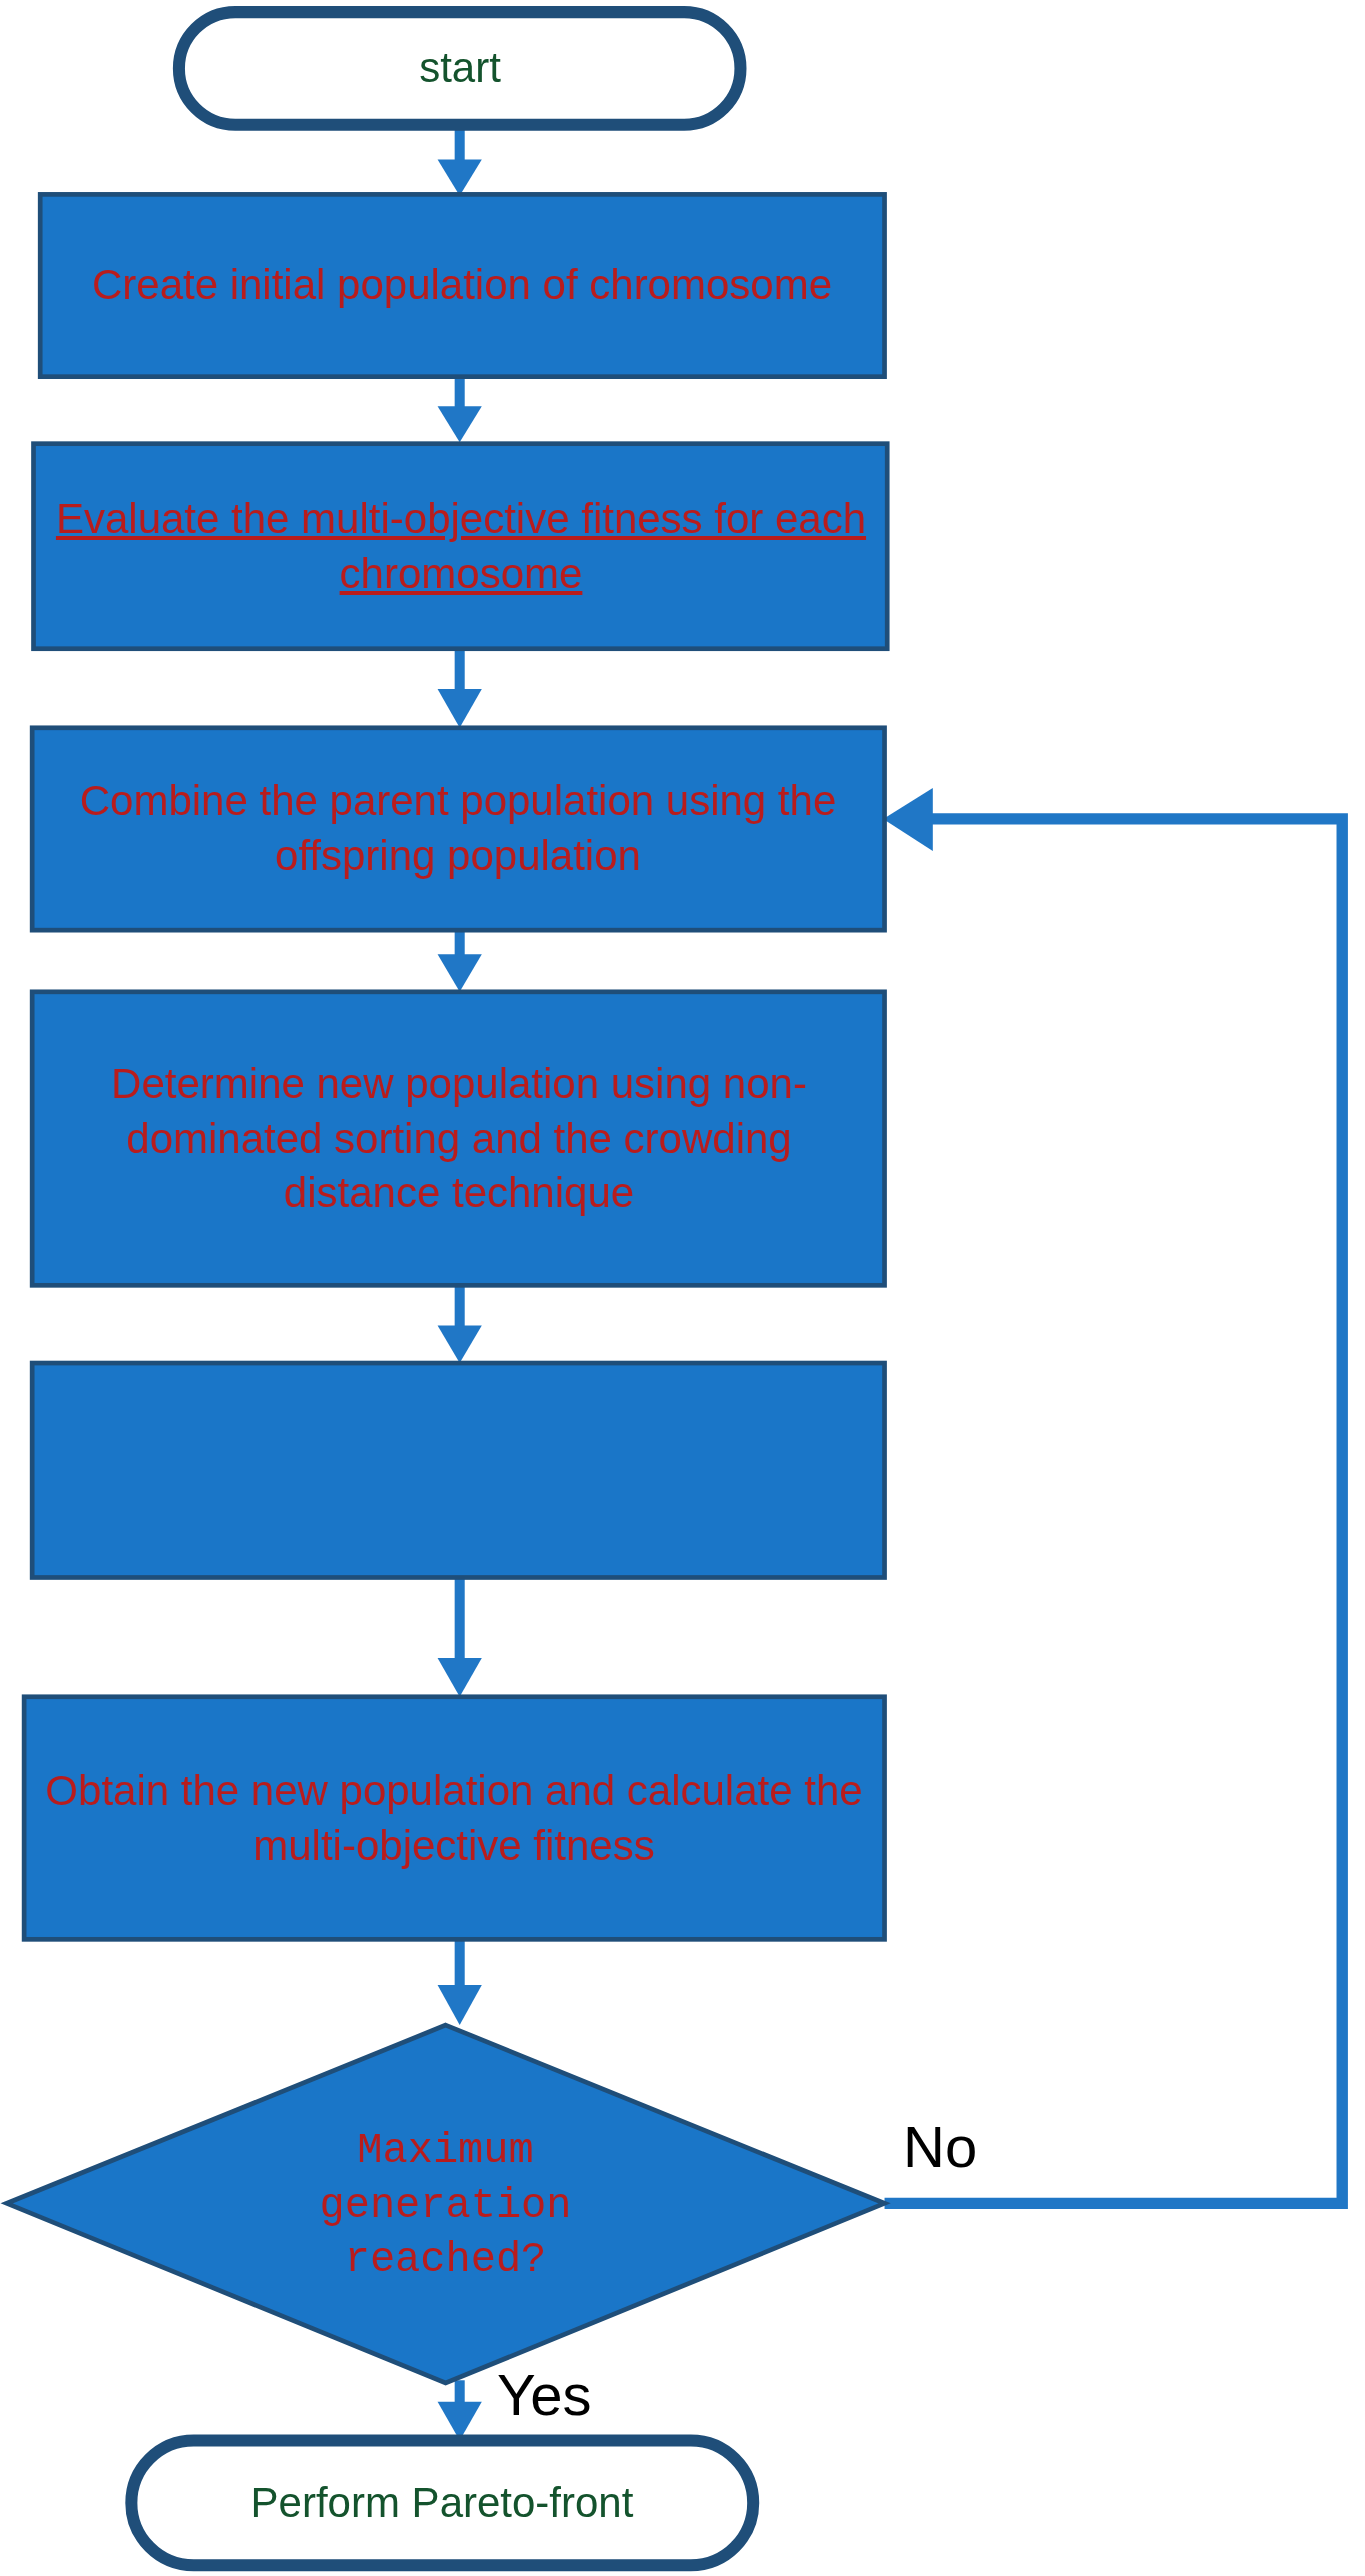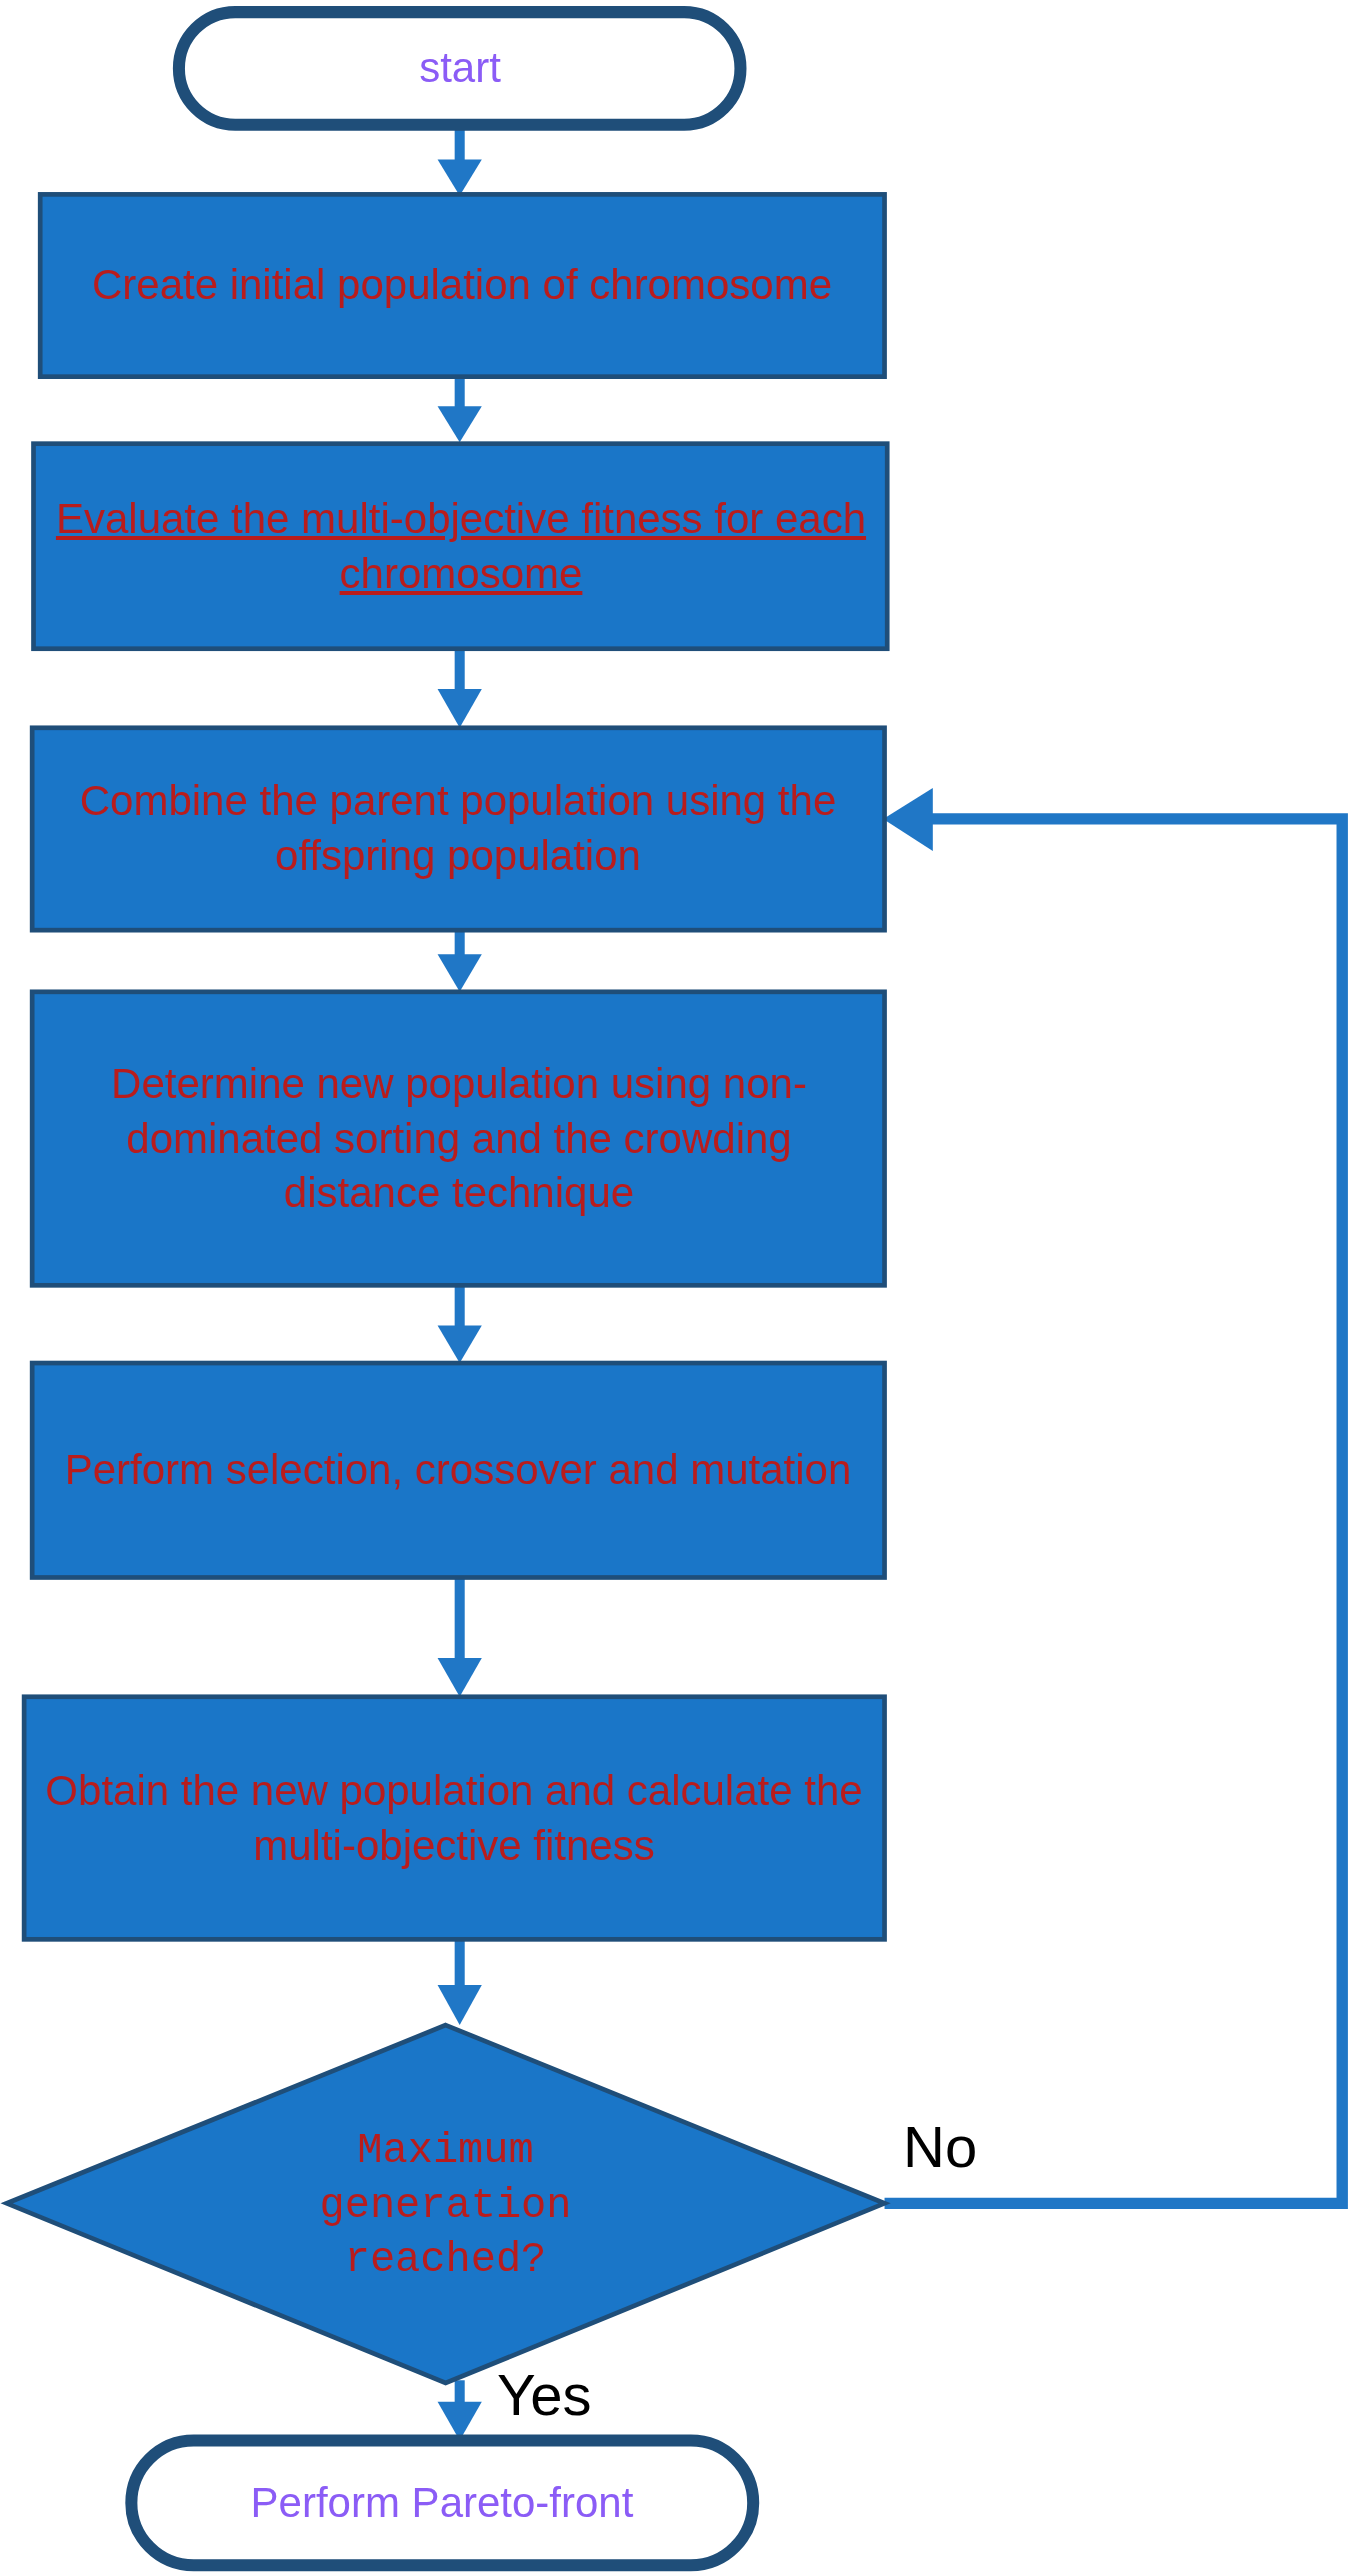--- a/index.html
+++ b/index.html
@@ -35,21 +35,21 @@
     box-sizing: border-box;
     pointer-events: none;
   }
   .proc-text {
     color: #b91c1c;
     font-size: 42px;
     font-weight: 400;
     padding: 0 17.4px;
   }
   .term-text {
-    color: #8b5cf6;
+    color: #14532d;
     font-size: 42px;
     font-weight: 400;
   }
   .edge-label {
     position: absolute;
     color: #000000;
     font-size: 58px;
     font-weight: 400;
     line-height: 1;
     white-space: nowrap;
@@ -134,21 +134,20 @@
   <div class="node-text term-text" style="left:179px; top:12px; width:562px; height:113px;">start</div>
 
   <div class="node-text proc-text" style="left:40px; top:194px; width:844px; height:182px;">Create initial population of chromosome</div>
 
   <div class="node-text proc-text" style="left:34px; top:444px; width:854px; height:205px;text-decoration:underline;">Evaluate the multi-objective fitness for each chromosome</div>
 
   <div class="node-text proc-text" style="left:32px; top:728px; width:852px; height:202px;">Combine the parent population using the offspring population</div>
 
   <div class="node-text proc-text" style="left:46px; top:992px; width:826px; height:294px;">Determine new population using non-dominated sorting and the crowding distance technique</div>
 
-  <div class="node-text proc-text" style="left:32px; top:1363px; width:852px; height:214px;">Perform selection, crossover and mutation</div>
 
   <div class="node-text proc-text" style="left:24px; top:1697px; width:860px; height:243px;">Obtain the new population and calculate the multi-objective fitness</div>
 
   <div class="node-text proc-text" style="left:298px; top:2072px; width:295px; height:268px; padding:0;font-family:Liberation Mono, monospace;">Maximum generation reached?</div>
 
   <div class="node-text term-text" style="left:131px; top:2441px; width:622px; height:125px;">Perform Pareto-front</div>
 
   <div class="edge-label" style="left:903px; top:2118px;">No</div>
 
   <div class="edge-label" style="left:497px; top:2366px;">Yes</div>

